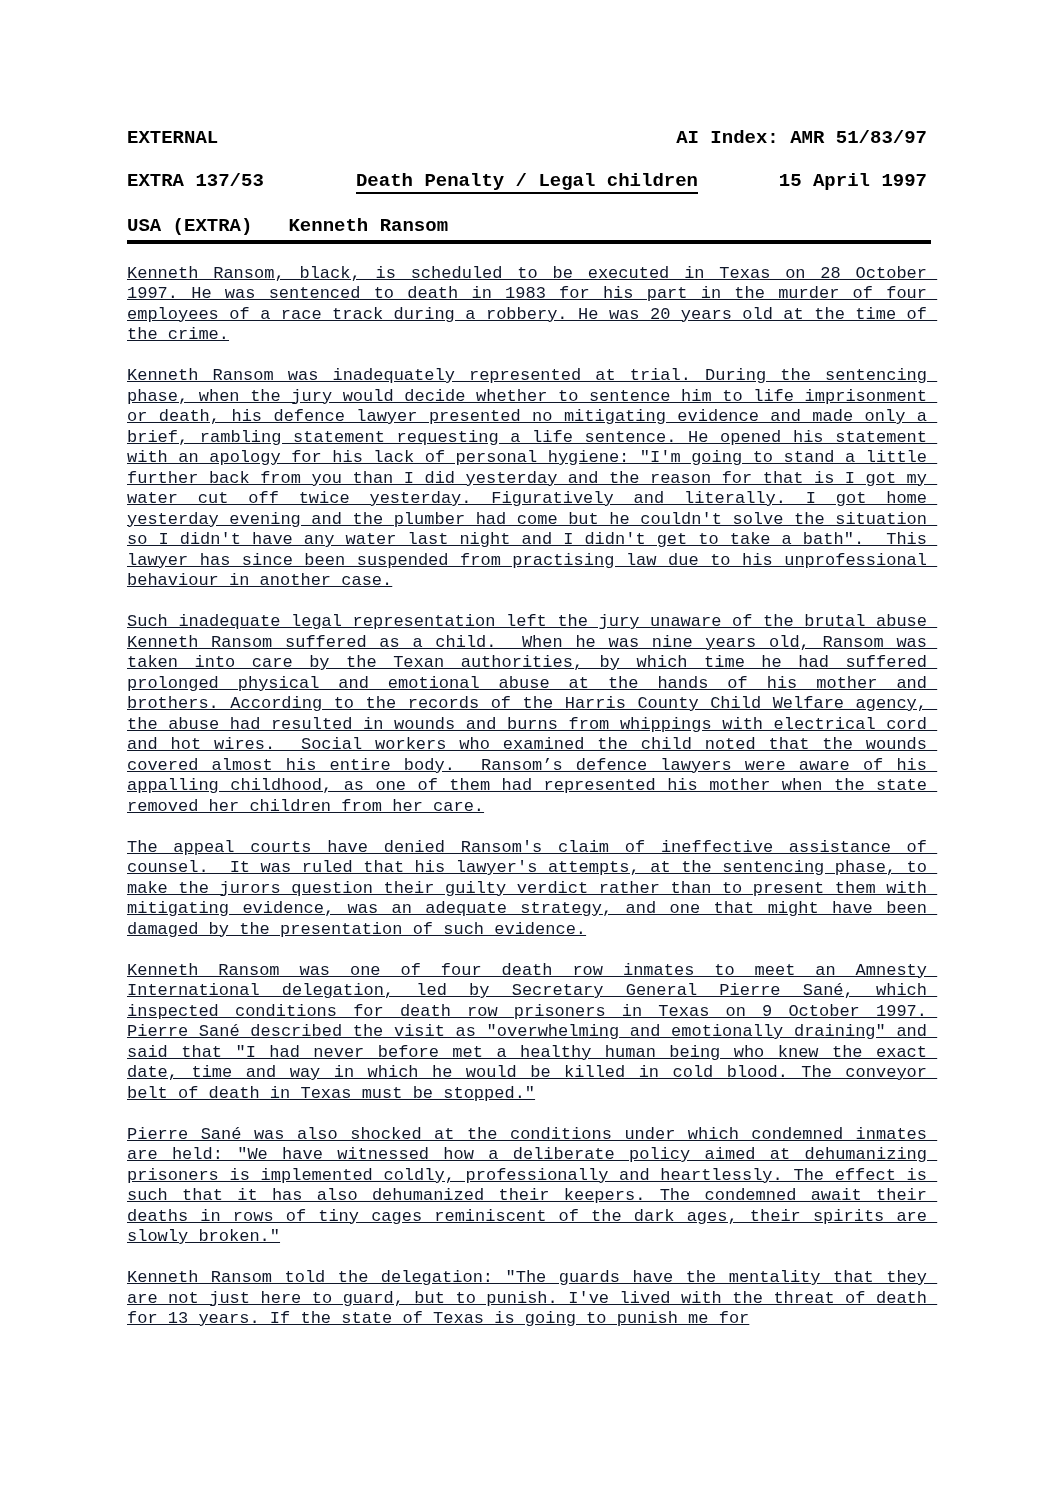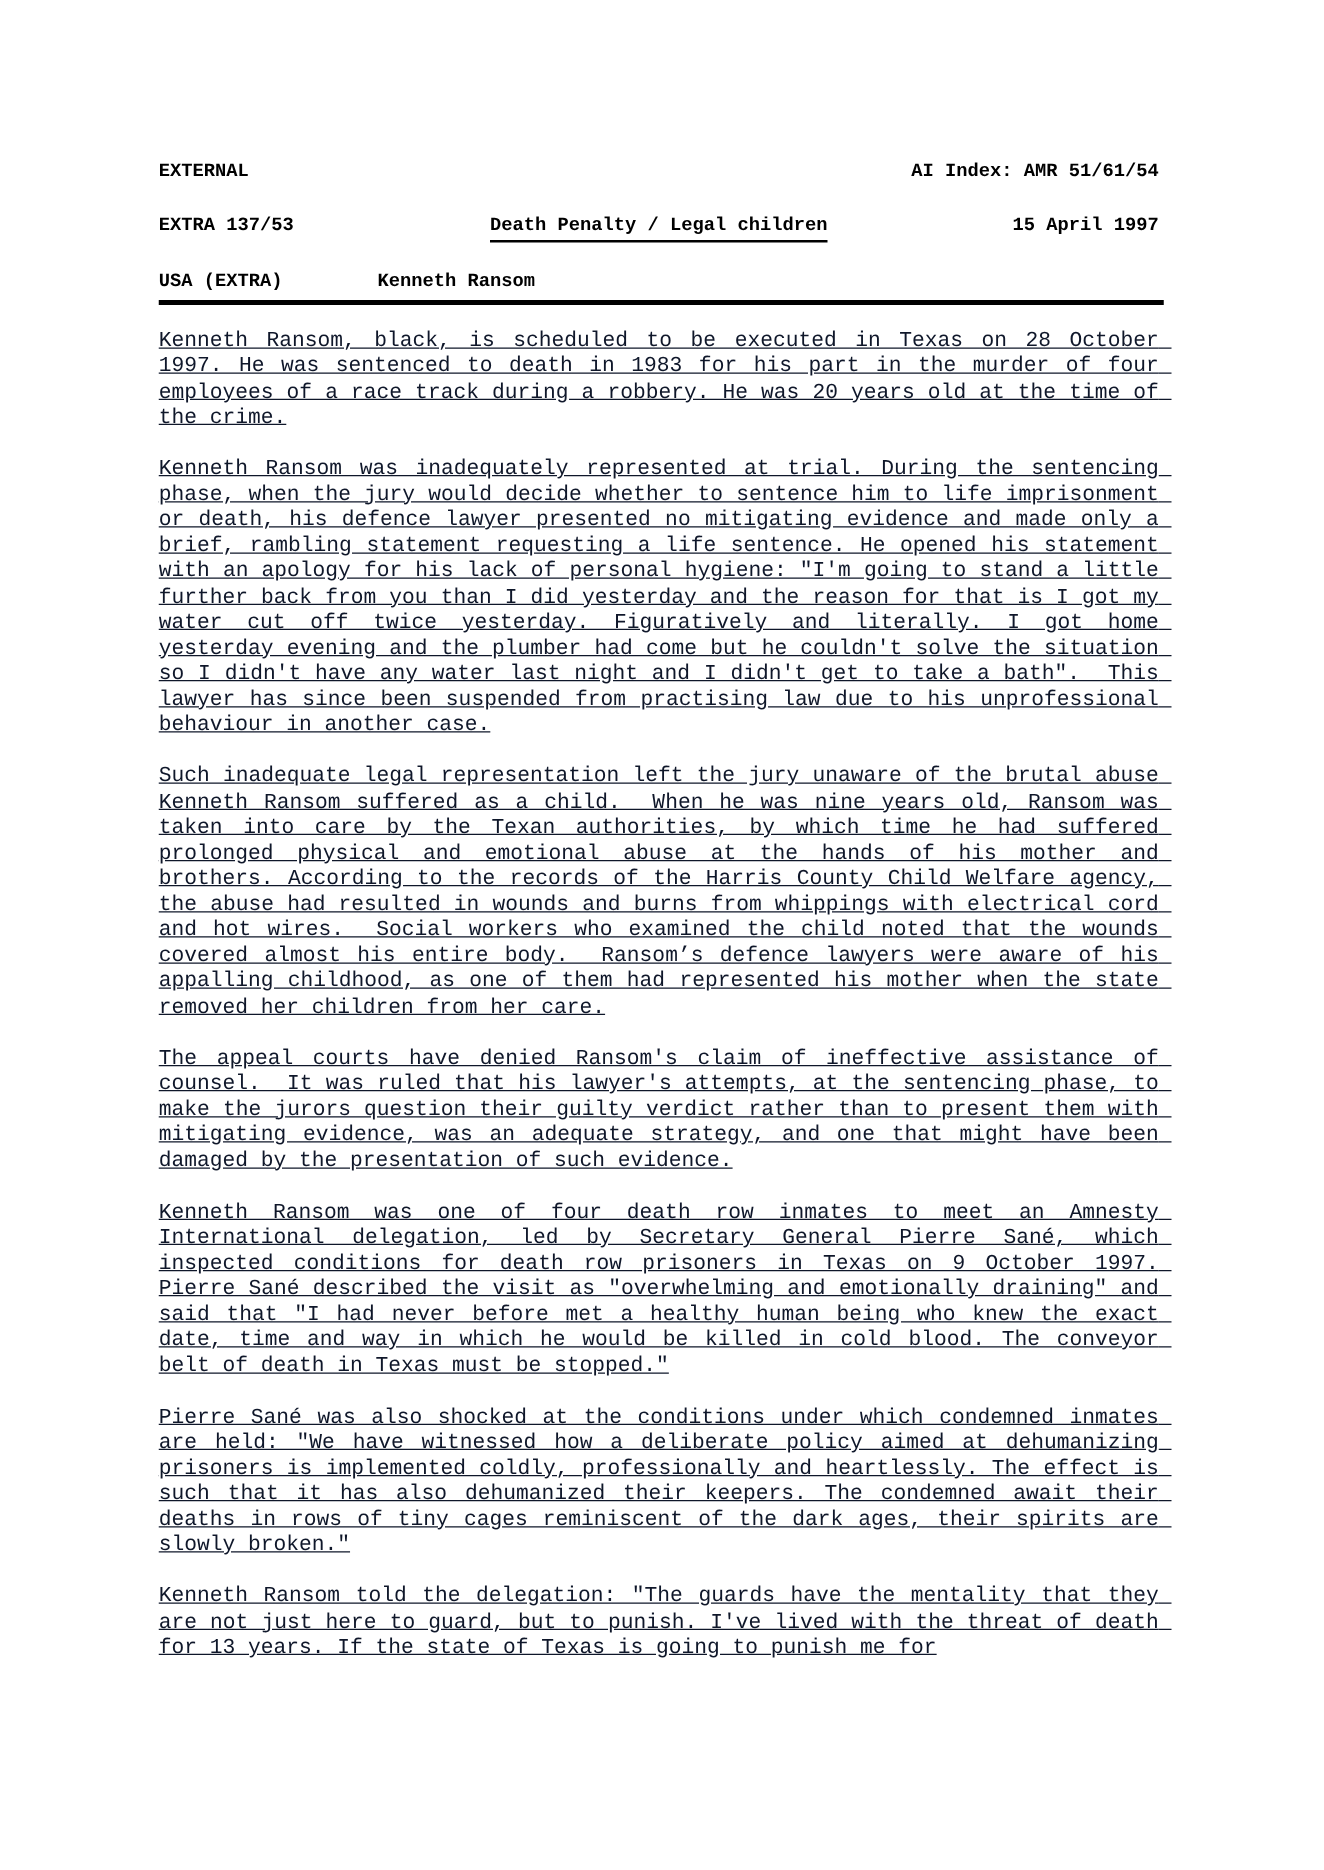--- a/index.html
+++ b/index.html
@@ -15,21 +15,21 @@
     color: #000000;
     font-family: "Liberation Mono", "DejaVu Sans Mono", monospace;
     overflow: hidden;
   }
   .content {
     padding: 128px 0 0 127px;
     width: 800px;
   }
   .hrow {
     font-weight: bold;
-    font-size: 15px;
+    font-size: 19px;
     line-height: 20.5px;
     margin-bottom: 22px;
     white-space: pre;
     text-align: center;
   }
   .hrow-1 {
     display: flex;
     justify-content: space-between;
   }
   .hrow-2 {
@@ -42,21 +42,21 @@
   .subject {
     justify-self: center;
     border-bottom: 2px solid #000;
     padding-bottom: 1px;
   }
   .hrow-3 {
     display: flex;
     justify-content: flex-start;
     margin-bottom: 0;
   }
-  .person { margin-left: 76px; }
+  .person { margin-left: 36px; }
   .rule {
     height: 4px;
     background: #000000;
     margin-top: 3px;
     width: 804px;
   }
   main { margin-top: 20px; }
   .para {
     margin: 0 0 20.5px 0;
     font-size: 17px;
@@ -68,21 +68,21 @@
   }
 </style>
 </head>
 <body>
 
 <div class="page">
   <div class="content">
 
     <div class="hrow hrow-1">
       <span class="left">EXTERNAL</span>
-      <span class="right">AI Index: AMR 51/61/54</span>
+      <span class="right">AI Index: AMR 51/83/97</span>
     </div>
 
     <div class="hrow hrow-2">
       <span class="left">EXTRA 137/53</span>
       <span class="subject">Death Penalty / Legal children</span>
       <span class="right">15 April 1997</span>
     </div>
 
     <div class="hrow hrow-3">
       <span>USA (EXTRA)</span>

